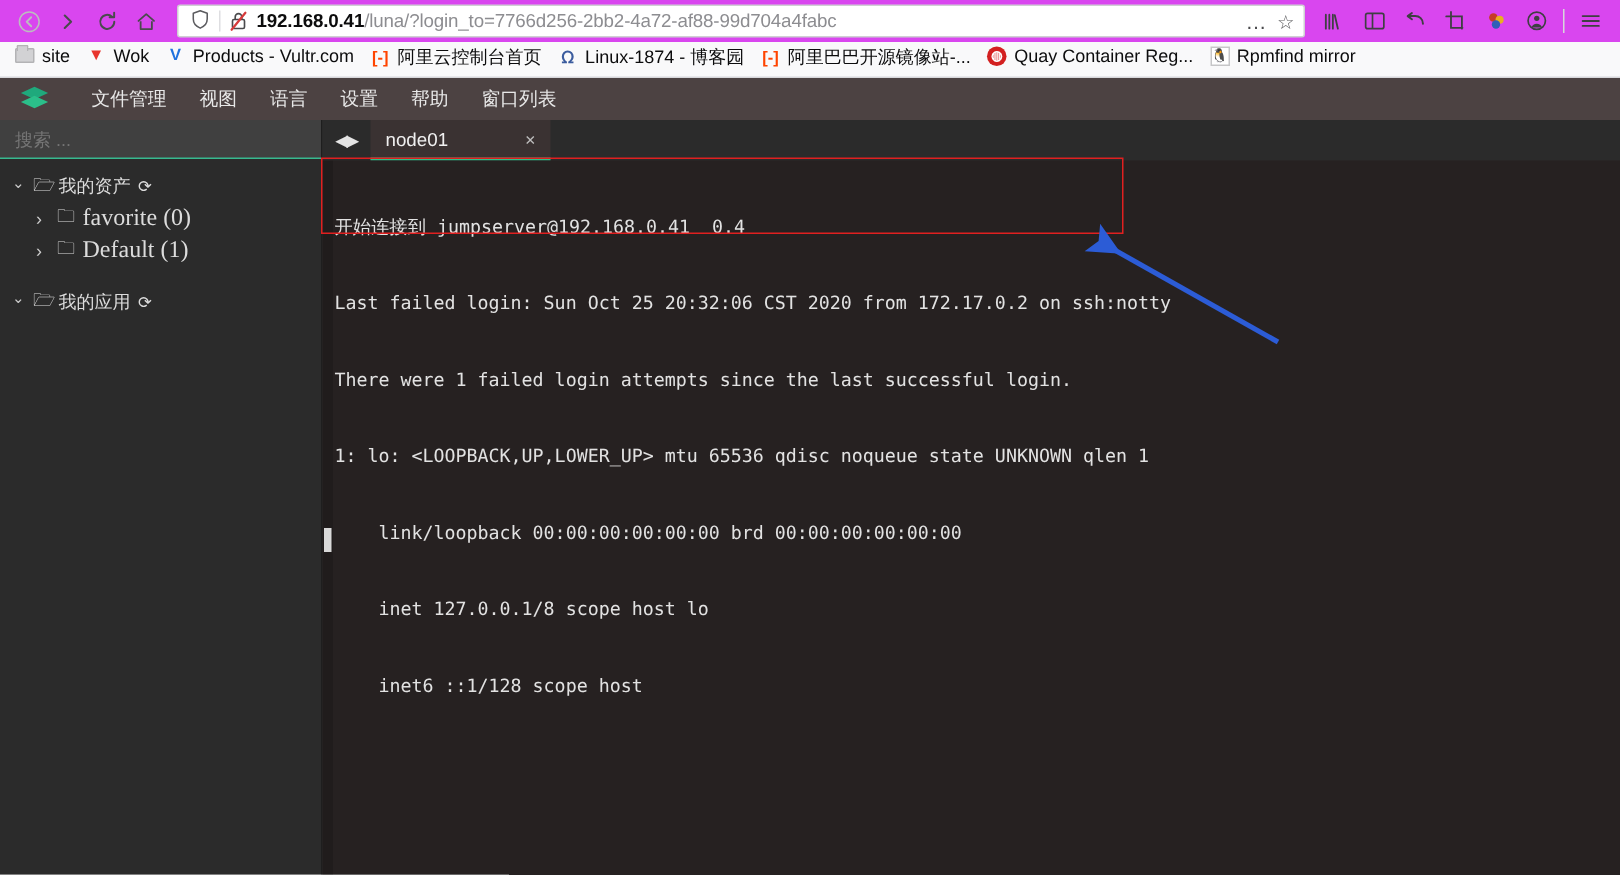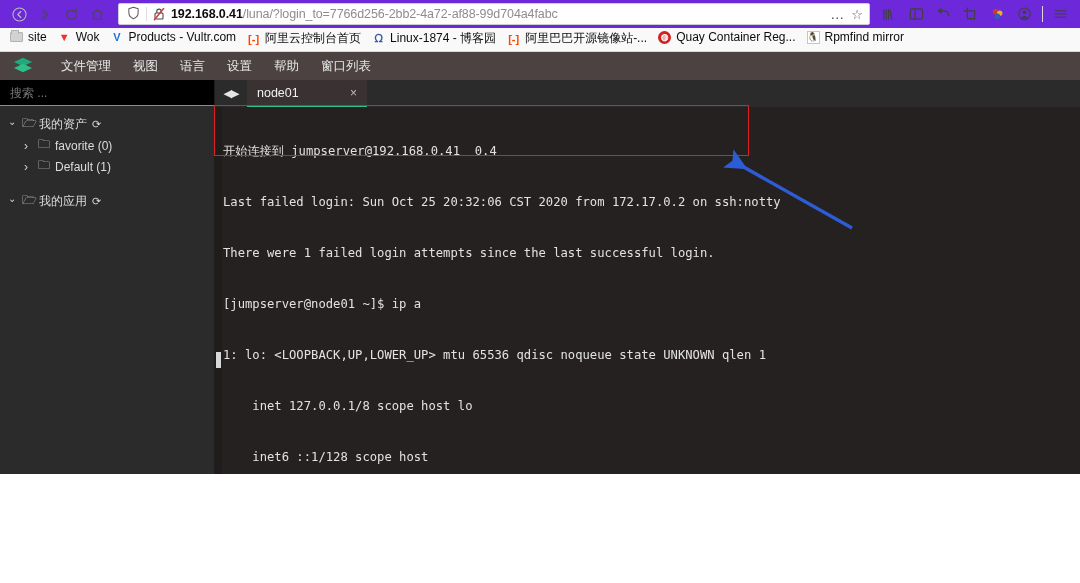--- a/index.html
+++ b/index.html
@@ -11,21 +11,21 @@
   }
 
   
   .browser-chrome { background: #f9f9fa; }
 
   .nav-bar {
     height: 28px;
     display: flex;
     align-items: center;
     padding: 0 6px;
-    background: #6d28d9;
+    background: #d946ef;
   }
   .nav-btn {
     width: 26px; height: 24px;
     display: flex; align-items: center; justify-content: center;
     color: #5a5a5d;
     font-size: 14px;
     border-radius: 3px;
     flex: 0 0 auto;
   }
   .nav-btn.disabled { color: #bcbcbf; }
@@ -119,21 +119,21 @@
     background:#d32020; color:#fff; font-size:9px; font-weight:700;
     display:flex;align-items:center;justify-content:center;
   }
   .ico-rpm {
     width:13px;height:13px; background:#fff; border:1px solid #c6c6c8;
     display:flex;align-items:center;justify-content:center;font-size:9px;
   }
 
   
   .app {
-    height: 422px;
+    height: 531px;
     display: flex;
     flex-direction: column;
     background: #2b2b2b;
   }
   .app-menubar {
     height: 28px;
     background: #4c4242;
     display: flex;
     align-items: center;
     padding-left: 10px;
@@ -157,21 +157,21 @@
     flex-direction: column;
     flex: 0 0 auto;
     border-right: 1px solid #1e1e1e;
   }
   .search-wrap {
     height: 26px;
     border-bottom: 1px solid #37b98f;
     display: flex;
     align-items: center;
     padding: 0 10px;
-    background: #000000;
+    background: #404040;
   }
   .search-input {
     background: transparent;
     border: none;
     outline: none;
     color: #9a9a9a;
     font-size: 12px;
     font-family: "Liberation Sans", sans-serif;
     width: 100%;
   }
@@ -182,21 +182,21 @@
     height: 21px;
     padding-left: 8px;
     white-space: nowrap;
   }
   .tree-row.lvl2 { padding-left: 24px; }
   .caret { width: 14px; font-size: 10px; color: #cfcfcf; flex: 0 0 auto; }
   .caret.open:before { content: '⌄'; position: relative; top: -3px; }
   .caret.closed:before { content: '›'; font-size: 12px; }
   .tree-ico { width: 17px; flex: 0 0 auto; font-size: 12px; color: #dcdcdc; }
   .tree-label { font-size: 12px; }
-  .tree-label.mono { font-family: Liberation Sans, sans-serif; font-size: 12px; }
+  .tree-label.mono { font-family: Liberation Serif, serif; font-size: 16px; }
   .refresh { margin-left: 5px; font-size: 11px; color: #dcdcdc; }
   .tree-group { margin-top: 2px; }
 
   
   .pane { flex: 1 1 auto; display: flex; flex-direction: column; min-width: 0; background: #2b2b2b; }
   .tabbar {
     height: 27px;
     background: #2b2b2b;
     display: flex;
     align-items: stretch;
@@ -457,22 +457,22 @@
       </div>
 
       <div class="terminal-wrap">
         <div class="term-scroll">
           <div class="term-thumb"></div>
         </div>
         <div class="terminal">
           <div class="term-line">开始连接到 jumpserver@192.168.0.41  0.4</div>
           <div class="term-line">Last failed login: Sun Oct 25 20:32:06 CST 2020 from 172.17.0.2 on ssh:notty</div>
           <div class="term-line">There were 1 failed login attempts since the last successful login.</div>
-          <div class="term-line">[jumpserver@node01 ~]$ ip a</div>
           <div class="term-line">1: lo: &lt;LOOPBACK,UP,LOWER_UP&gt; mtu 65536 qdisc noqueue state UNKNOWN qlen 1</div>
+          <div class="term-line">    link/loopback 00:00:00:00:00:00 brd 00:00:00:00:00:00</div>
           <div class="term-line">    inet 127.0.0.1/8 scope host lo</div>
           <div class="term-line">    inet6 ::1/128 scope host</div>
           
           
           
           
           
           
           
           

